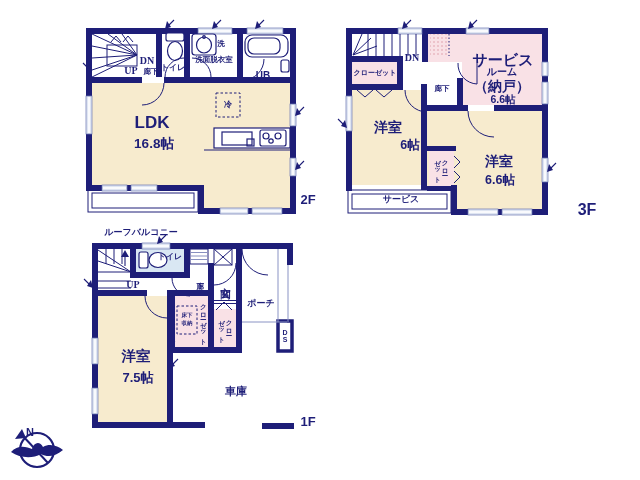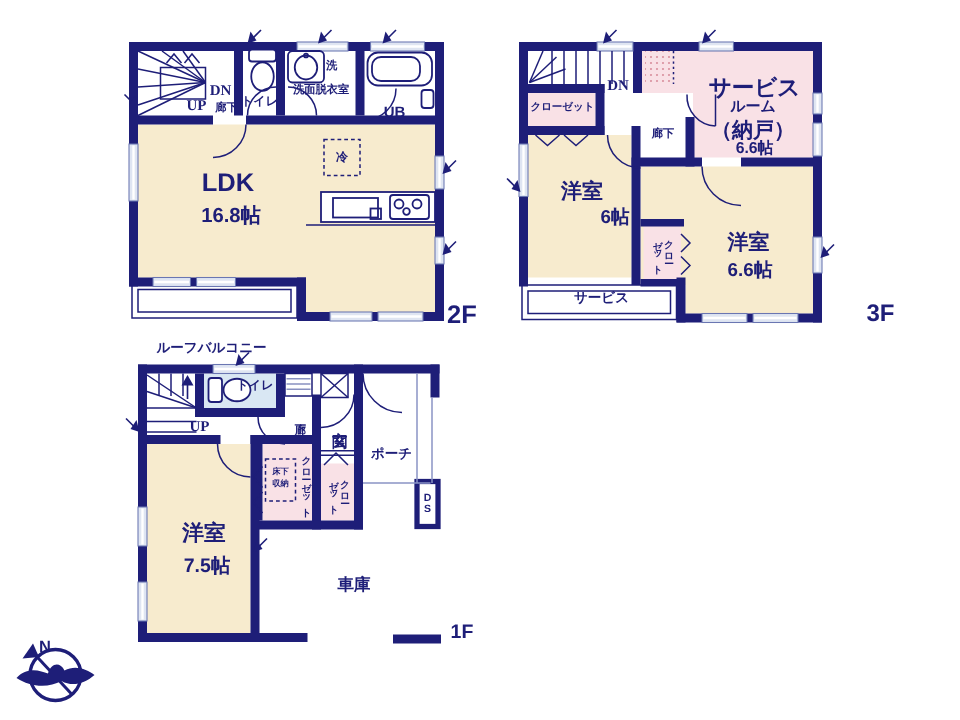--- a/index.html
+++ b/index.html
@@ -294,21 +294,21 @@
 <div class="lbl it" style="left:147px;top:61px;font-size:10px;">DN</div>
 <div class="lbl" style="left:151px;top:72px;font-size:7.5px;">廊下</div>
 <div class="lbl" style="left:173px;top:68px;font-size:8px;">トイレ</div>
 <div class="lbl" style="left:214px;top:60px;font-size:7.5px;">洗面脱衣室</div>
 <div class="lbl" style="left:221px;top:44px;font-size:7.5px;">洗</div>
 <div class="lbl" style="left:263px;top:76px;font-size:10px;">UB</div>
 <div class="lbl" style="left:228px;top:105px;font-size:8px;">冷</div>
 <div class="lbl" style="left:152px;top:122px;font-size:17px;text-align:right;">LDK</div>
 <div class="lbl" style="left:154px;top:144px;font-size:13.5px;">16.8帖</div>
 <div class="lbl" style="left:141px;top:200px;font-size:9px;margin-top:32px;">ルーフバルコニー</div>
-<div class="lbl" style="left:308px;top:210px;font-size:17px;">2F</div>
+<div class="lbl" style="left:308px;top:199px;font-size:13px;">2F</div>
 
 <div class="lbl it" style="left:412px;top:58px;font-size:10px;">DN</div>
 <div class="lbl" style="left:375px;top:72px;font-size:7px;">クローゼット</div>
 <div class="lbl" style="left:442px;top:89px;font-size:7.5px;">廊下</div>
 <div class="lbl" style="left:503px;top:59px;font-size:15px;">サービス</div>
 <div class="lbl" style="left:502px;top:72px;font-size:10px;">ルーム</div>
 <div class="lbl" style="left:502px;top:86px;font-size:14px;">（納戸）</div>
 <div class="lbl" style="left:503px;top:99px;font-size:10.5px;">6.6帖</div>
 <div class="lbl" style="left:388px;top:127px;font-size:14px;">洋室</div>
 <div class="lbl" style="left:389px;top:145px;font-size:12.5px;margin-left:21px;">6帖</div>

